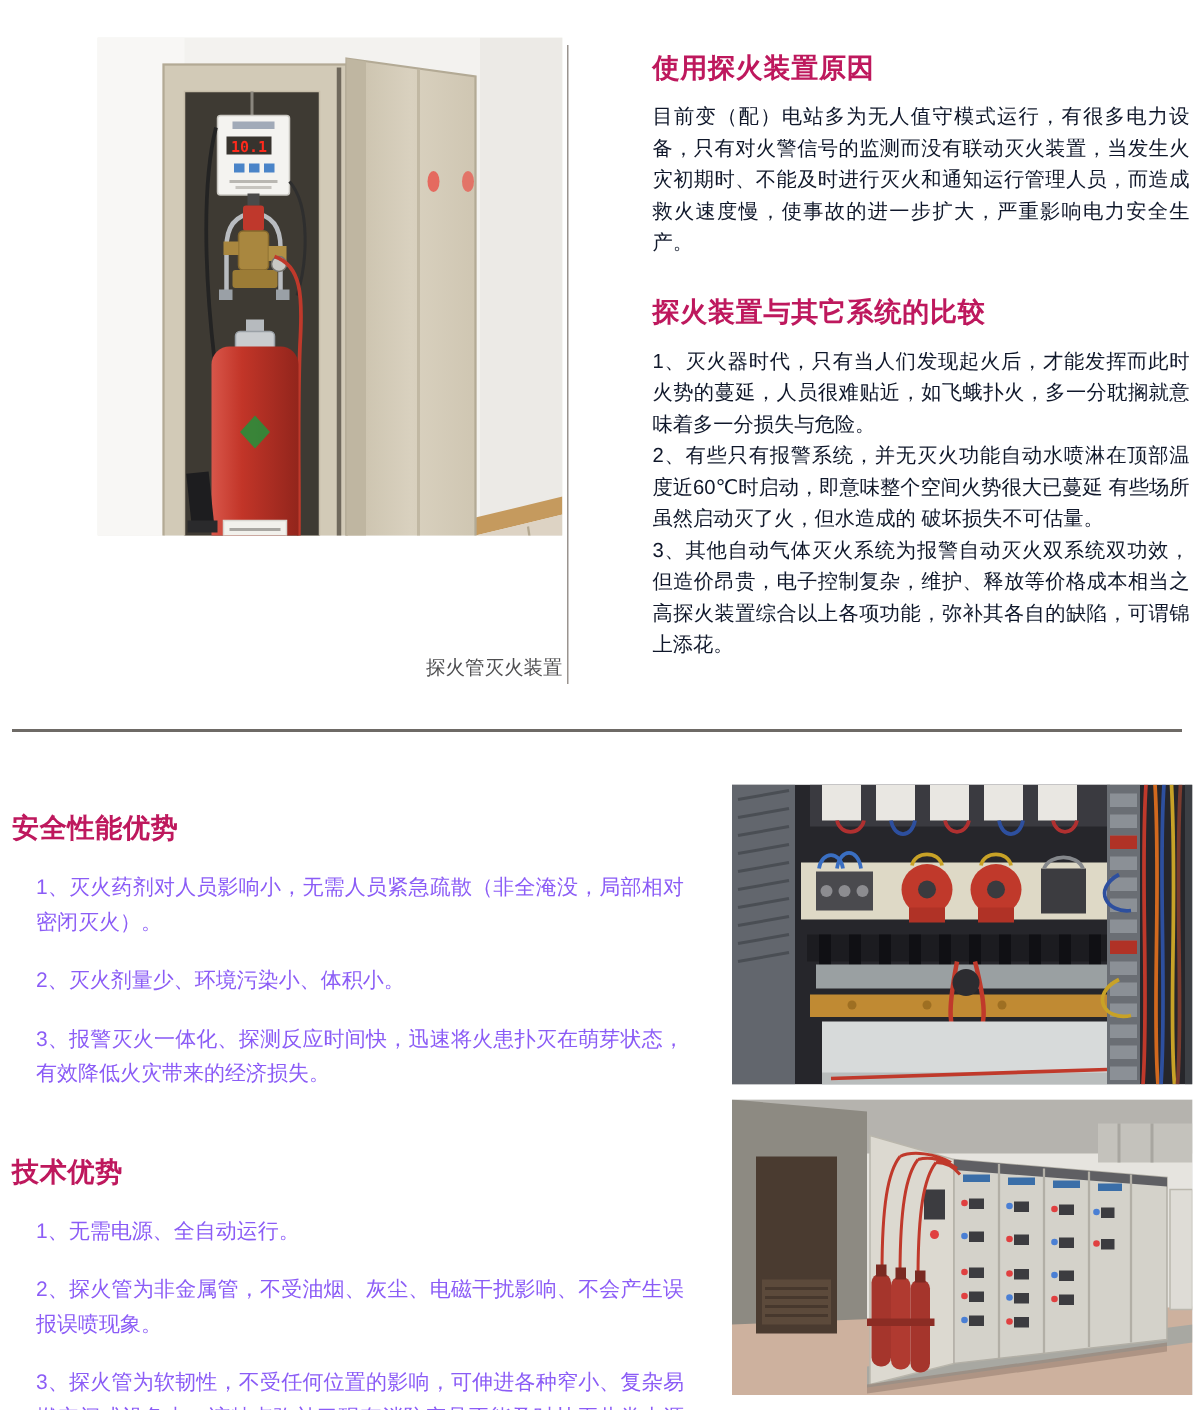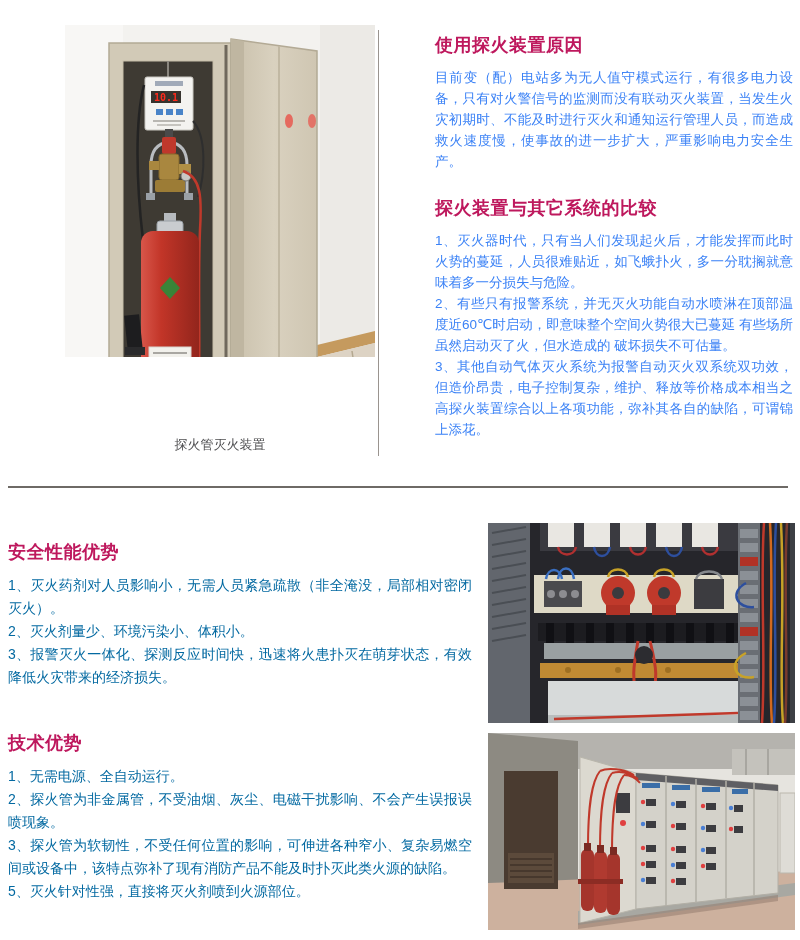--- a/index.html
+++ b/index.html
@@ -6,28 +6,28 @@
   body{
     width:800px;height:940px;position:relative;background:#ffffff;
     font-family:"Liberation Sans","DejaVu Sans",sans-serif;
     overflow:hidden;color:#57575a;
   }
   .abs{position:absolute;}
   .heading{
     font-size:18px;font-weight:700;color:#be185d;letter-spacing:.5px;
     margin:0 0 10px 0;
   }
-  .body-text{font-size:13.5px;line-height:21px;text-align:justify;color:#3b82f6;margin:0;}
-  .body-text-lg{font-size:14px;line-height:23px;text-align:justify;color:#0369a1;margin:0;}
+  .body-text{font-size:13.5px;line-height:21px;text-align:justify;color:#0f172a;margin:0;}
+  .body-text-lg{font-size:14px;line-height:23px;text-align:justify;color:#8b5cf6;margin:16px;}
   .col-right-top{left:435px;top:33px;width:358px;}
   .col-left-bottom{left:8px;top:540px;width:464px;}
   .heading-2{margin-top:24px;}
   .heading-tech{margin-top:42px;}
   .caption{
-    left:65px;top:436px;width:310px;text-align:center;
+    left:65px;top:436px;width:310px;text-align:right;
     font-size:13px;color:#4e4e50;
   }
   .v-divider{left:378px;top:30px;width:1px;height:426px;background:#9a948f;}
   .h-divider{left:8px;top:486px;width:780px;height:2px;background:#6e6a66;}
   .photo{overflow:hidden;background:#ddd;}
   .photo svg{display:block;}
   .photo-main{left:65px;top:25px;width:310px;height:332px;background:#f3f2ef;}
   .photo-elec{left:488px;top:523px;width:307px;height:200px;}
   .photo-room{left:488px;top:733px;width:307px;height:197px;}
 </style>

